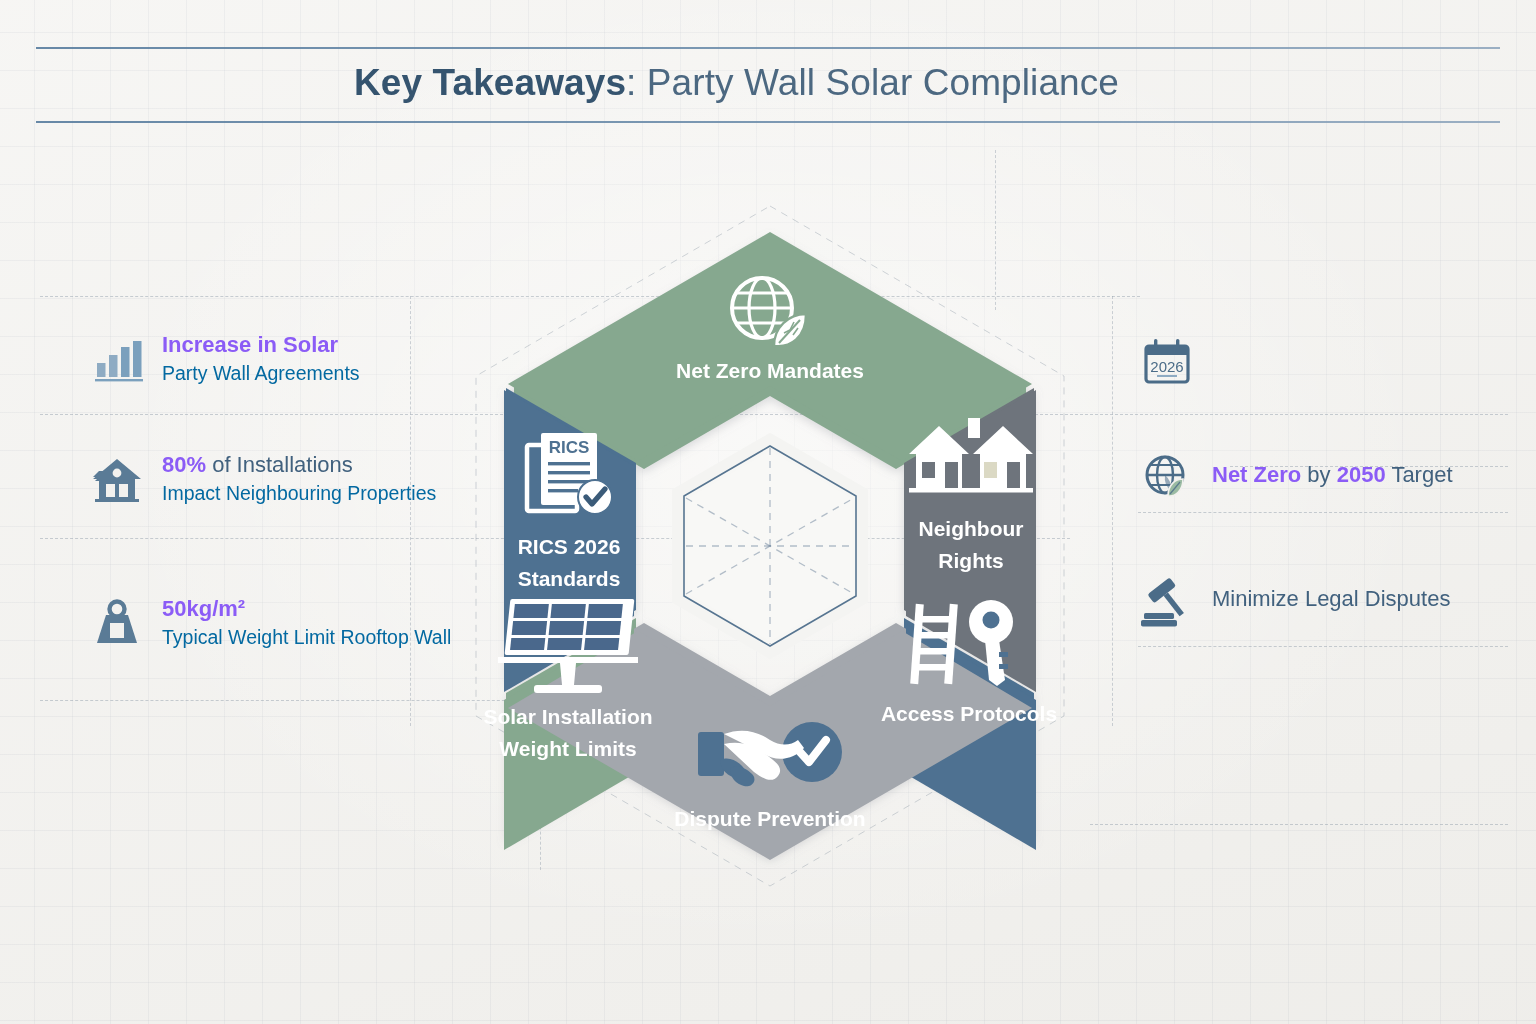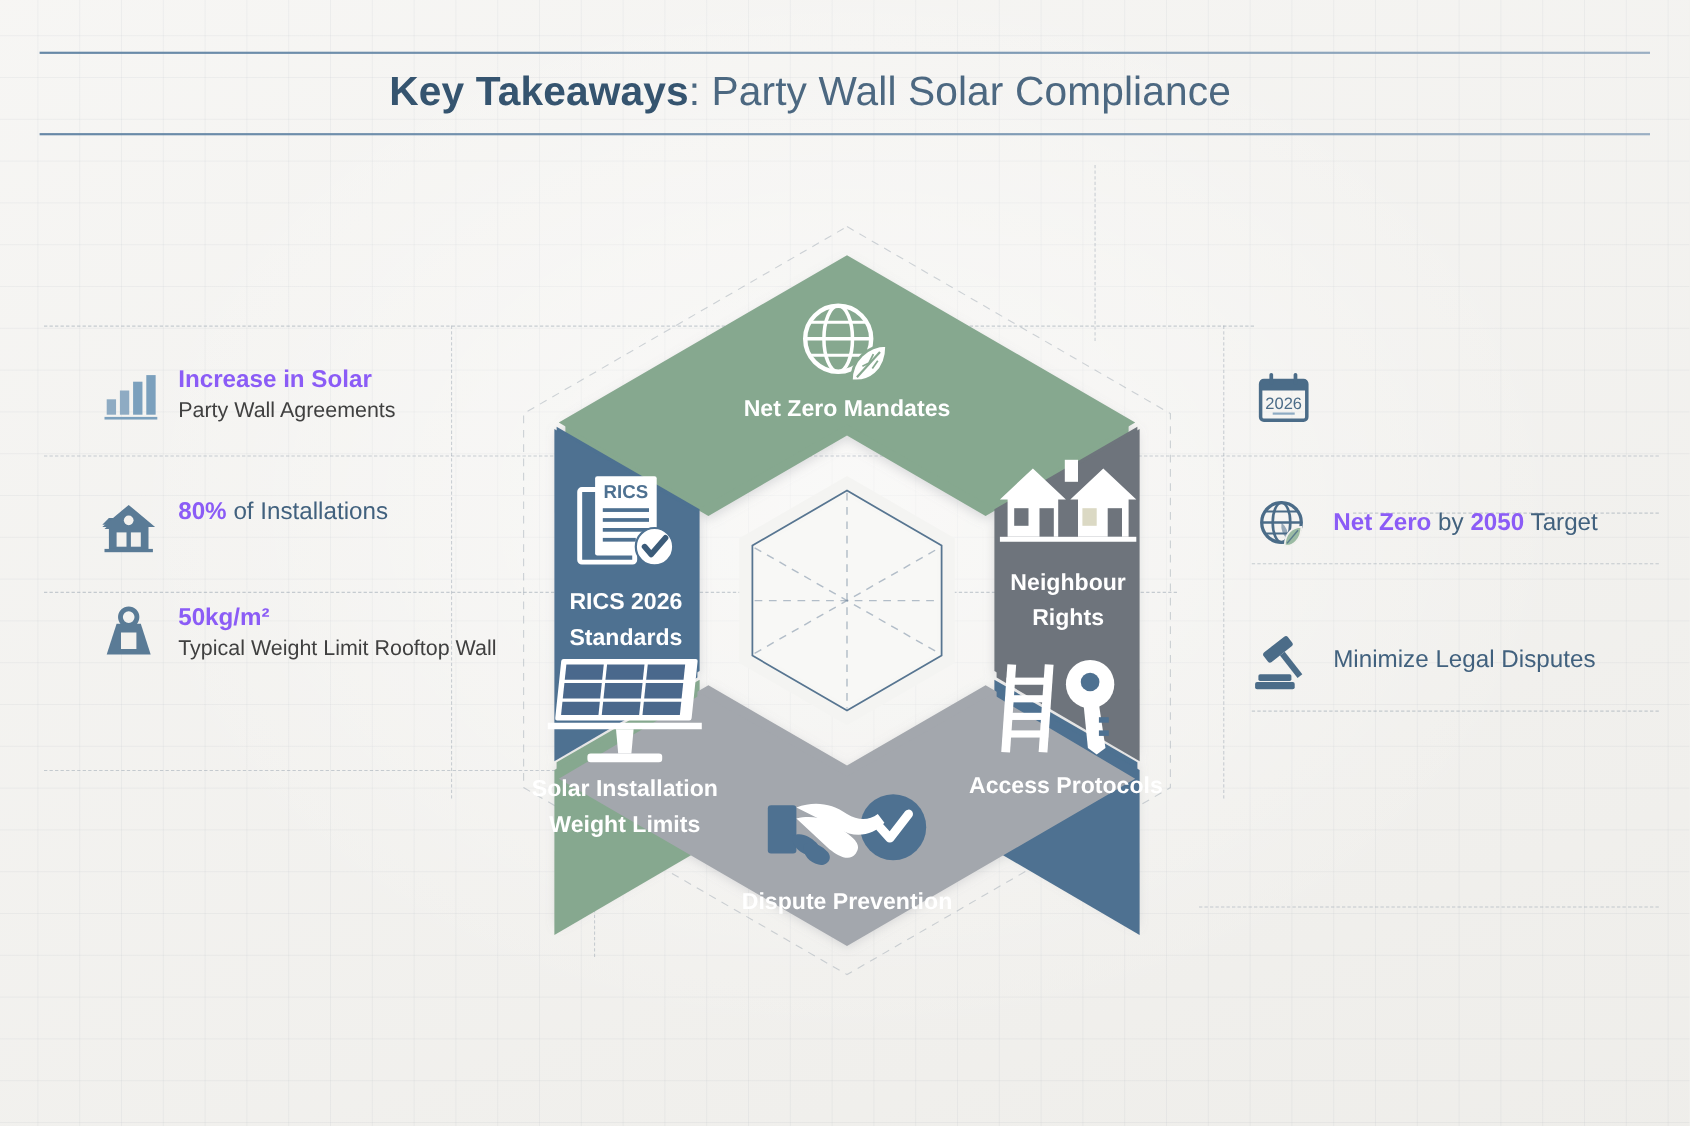--- a/index.html
+++ b/index.html
@@ -88,21 +88,21 @@
   .stat .txt { padding-top: 2px; }
   .stat .l1 {
     font-size: 22px;
     color: #41617e;
     line-height: 1.22;
     white-space: nowrap;
   }
   .stat .l1 b { font-weight: bold; color: #8b5cf6; }
   .stat .l2 {
     font-size: 19.5px;
-    color: #404040;
+    color: #0369a1;
     line-height: 1.3;
     margin-top: 2px;
     white-space: nowrap;
   }
   .stat.single .l1 { padding-top: 12px; }
 
   
   #wheel {
     position: absolute;
     left: 420px; top: 196px;
@@ -172,24 +172,25 @@
         <path d="M6 30 L12 24 L22 24 L16 30 Z" fill="#5a7b96"></path>
         <path d="M28 8 L52 28 L46 28 L46 48 L10 48 L10 28 L4 28 Z" fill="#5a7b96"></path>
         <circle cx="28" cy="22" r="4.4" fill="#f2f1ee"></circle>
         <rect x="17" y="33" width="9" height="13" fill="#f2f1ee"></rect>
         <rect x="30" y="33" width="9" height="13" fill="#f2f1ee"></rect>
         <rect x="6" y="48" width="44" height="3" fill="#5a7b96"></rect>
       </svg>
     </div>
     <div class="txt">
       <div class="l1"><b>80%</b><span> of Installations</span></div>
-    </div>
-  </div>
-
-  <div class="stat" style="top:546px;">
+      <div class="l2">Impact Neighbouring Properties</div>
+    </div>
+  </div>
+
+  <div class="stat" style="top:594px;">
     <div class="ic">
       <svg width="56" height="56" viewBox="0 0 56 56">
         <circle cx="28" cy="14" r="7.5" fill="none" stroke="#5a7b96" stroke-width="4.4"></circle>
         <path d="M17 20 L39 20 L48 48 L8 48 Z" fill="#5a7b96"></path>
         <rect x="21" y="28" width="14" height="15" fill="#f2f1ee"></rect>
       </svg>
     </div>
     <div class="txt">
       <div class="l1"><b>50kg/m²</b><span></span></div>
       <div class="l2">Typical Weight Limit Rooftop Wall</div>

